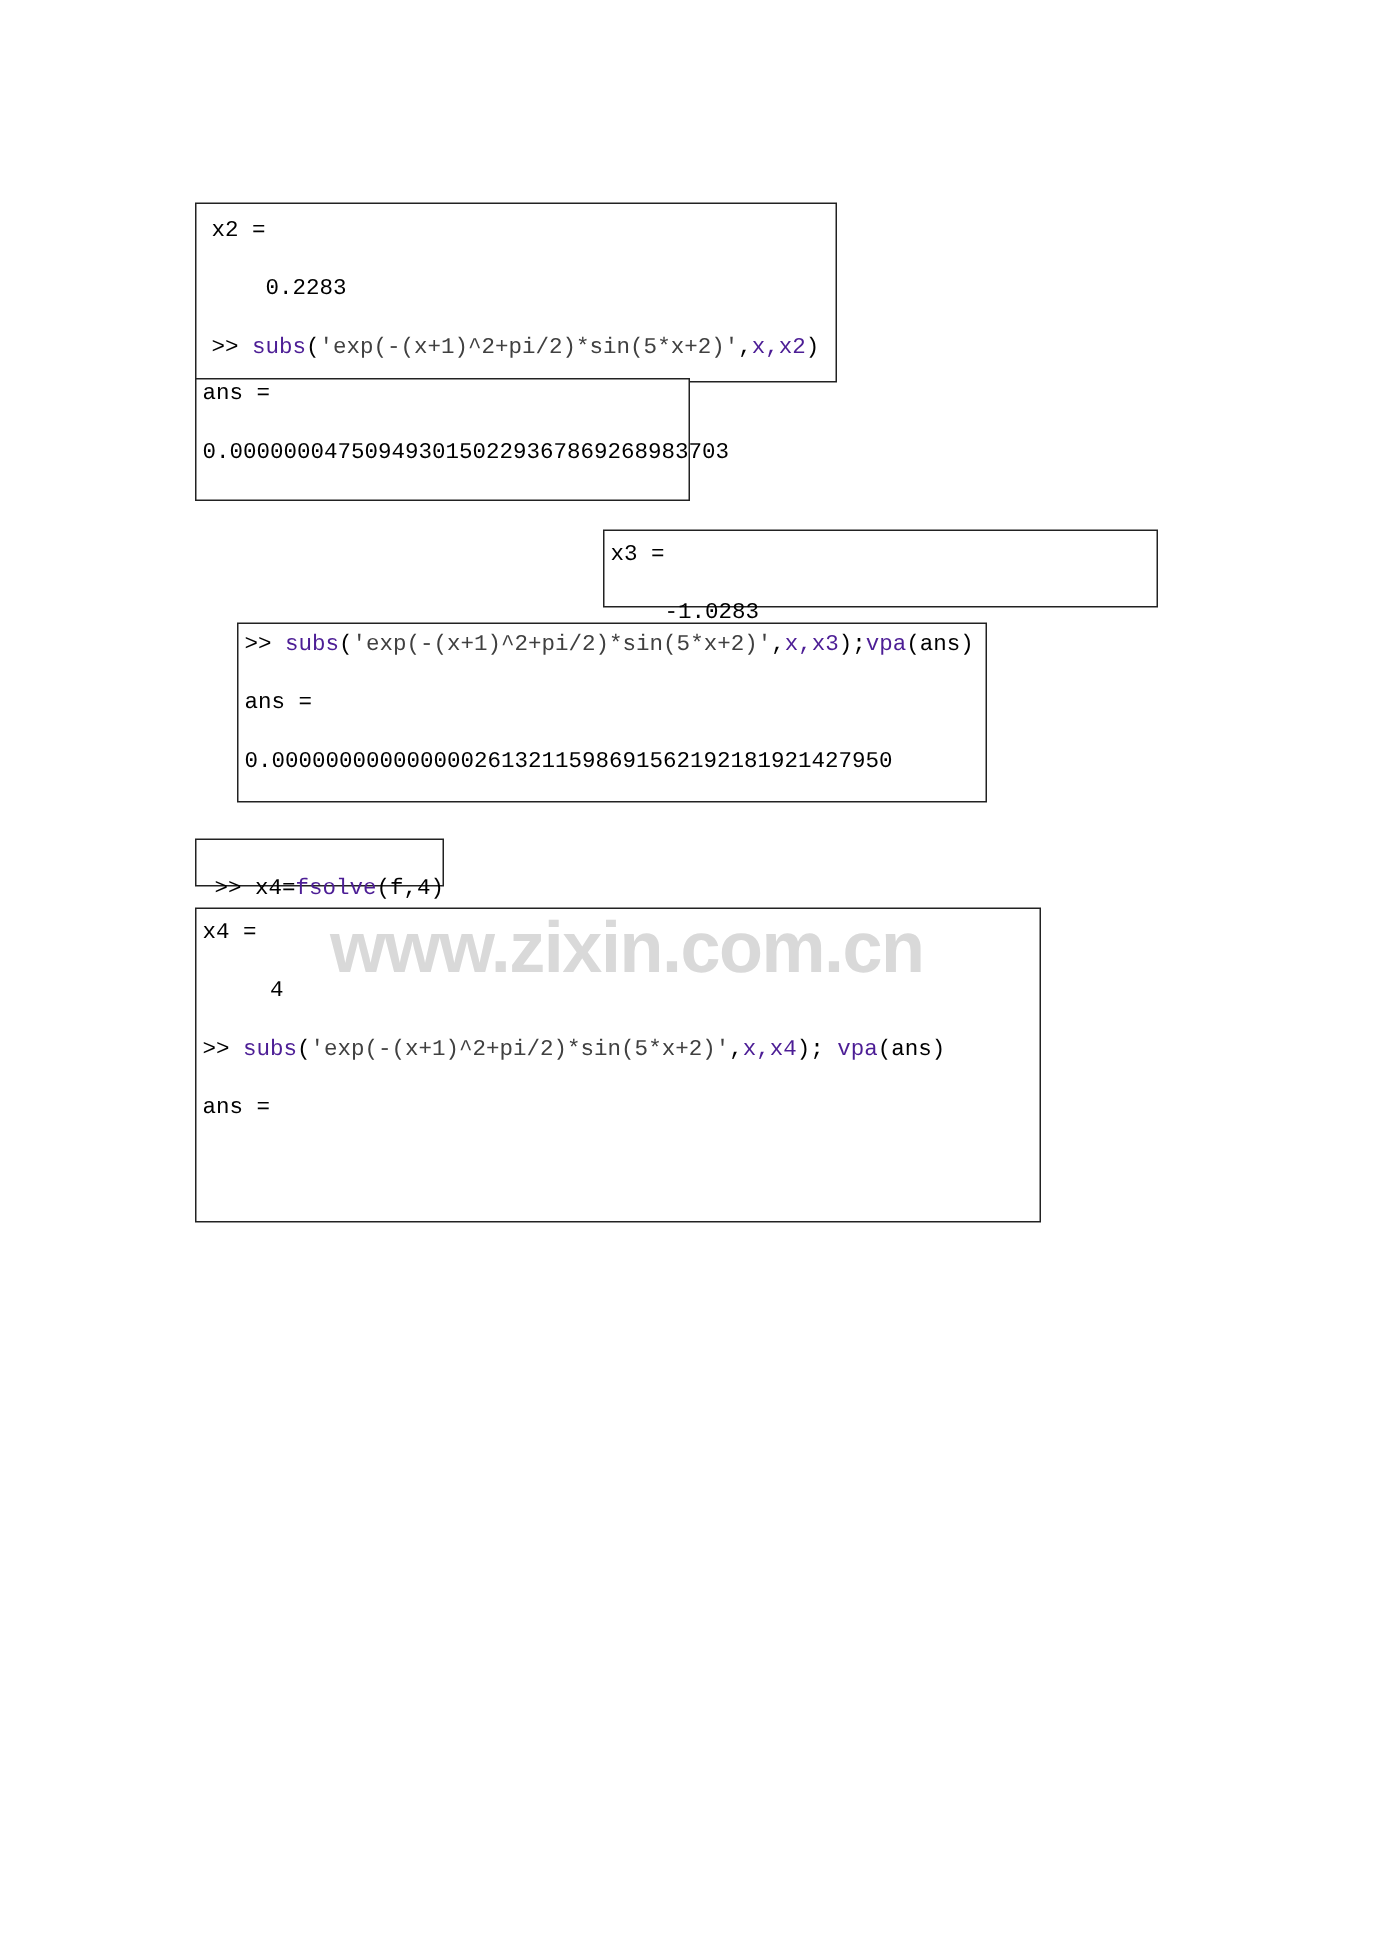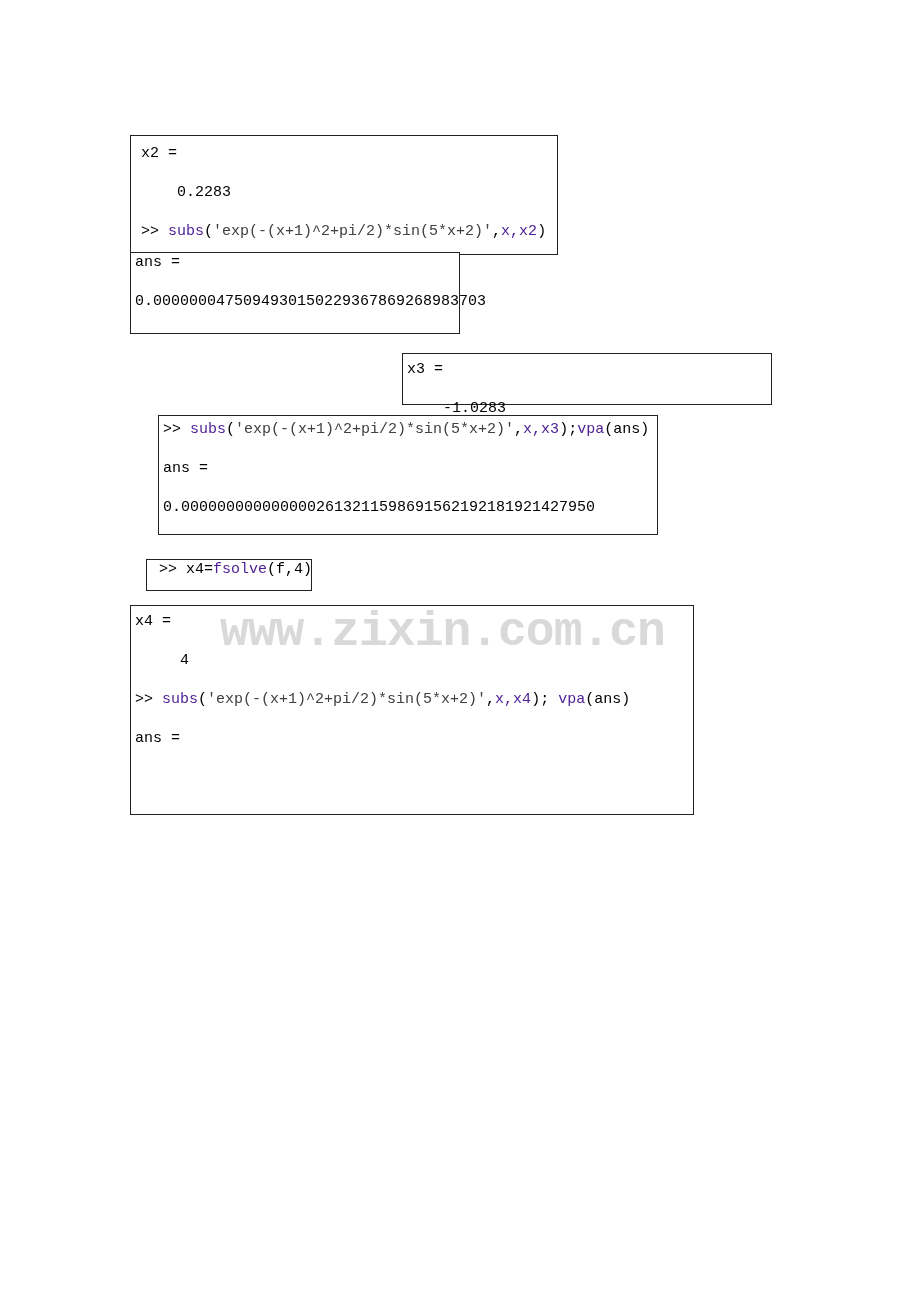--- a/index.html
+++ b/index.html
@@ -24,27 +24,27 @@
     font-size: 15px;
     line-height: 1.3;
     padding: 4px 6px;
     background: #fff;
   }
   .b1 { left: 0; top: 0; width: 428px; height: 120px; padding-top:8px; padding-left:10px;margin-top:20px; }
   .b2 { left: 0; top: 137px; width: 330px; height: 82px; padding-top:0px; padding-left:4px; }
   .b3 { left: 0; top: 260px; width: 280px; height: 46px; padding-top:16px; padding-left:14px; }
   .b4 { left: 272px; top: 238px; width: 370px; height: 52px; padding-top:6px; padding-left:4px; }
   .b5 { left: 0; top: 300px; width: 500px; height: 120px; padding-top:4px; padding-left:4px;margin-left:28px; }
-  .b6 { left: 16px; top: 444px; width: 166px; height: 32px; padding-top:0; padding-left:12px; }
+  .b6 { left: 0; top: 444px; width: 166px; height: 32px; padding-top:23px; padding-left:12px; }
   .b7 { left: 0; top: 490px; width: 564px; height: 210px; padding-top:6px; padding-left:4px; }
   .watermark {
     position: absolute;
     left: 90px;
     top: 490px;
-    font-family: Liberation Mono, monospace;
+    font-family: Liberation Sans, sans-serif;
     font-size: 48px;
     font-weight: bold;
     color: #d9d9d9;
     letter-spacing: -1px;
     pointer-events: none;
     user-select: none;
     z-index: 5;
   }
   .inner {
     position: relative;

